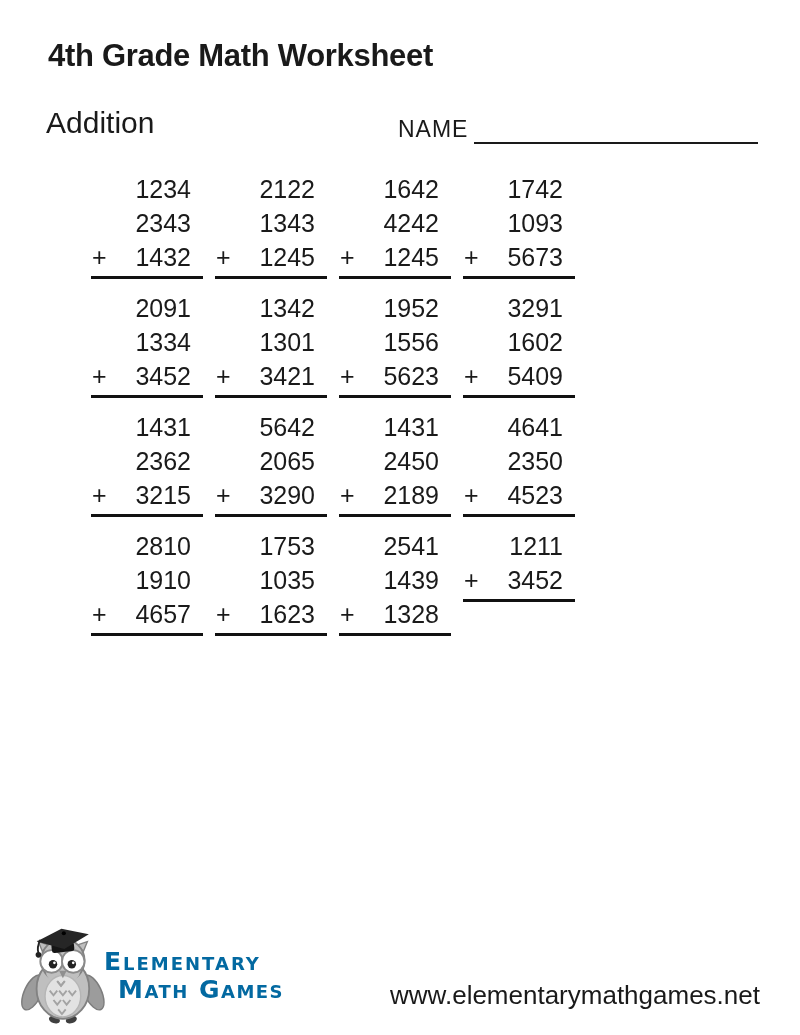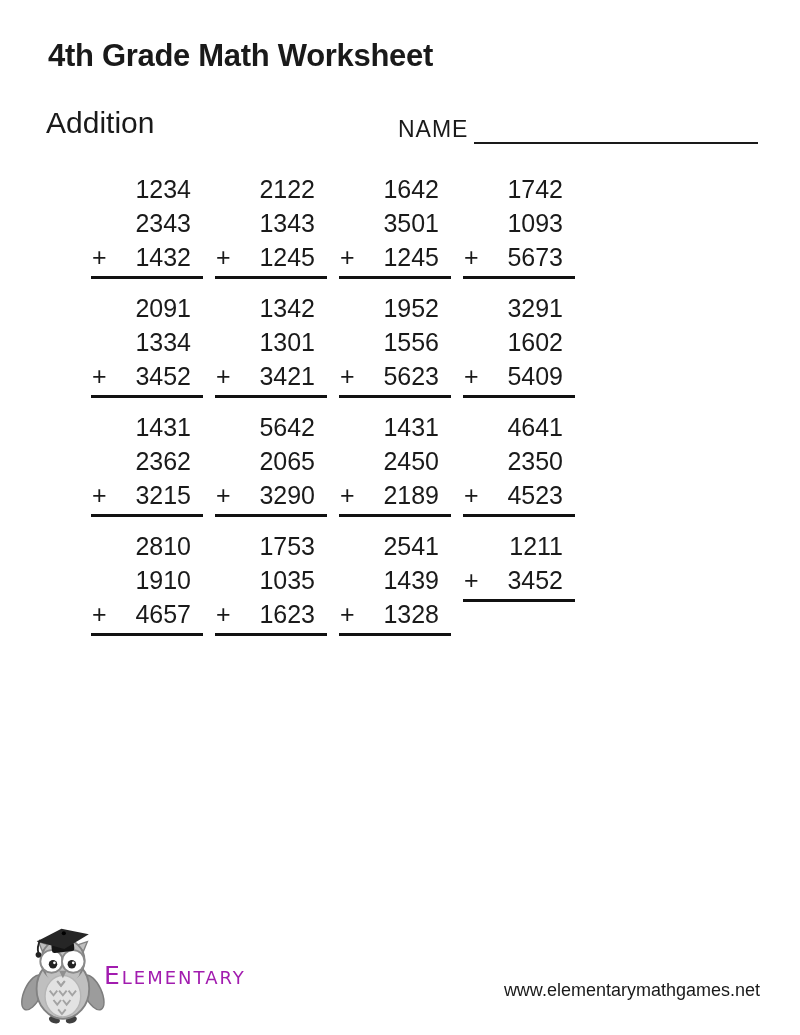--- a/index.html
+++ b/index.html
@@ -61,41 +61,41 @@
   .rule { border-bottom: 3px solid #111111; margin-top: 2px; height: 0; }
   .logo {
     position: absolute;
     left: 14px; top: 924px;
     display: flex;
     align-items: center;
   }
   .owl { width: 94px; height: 104px; display: block; }
   .logo-text {
     margin-left: -4px;
-    color: #a21caf;
-    font-weight: 400;
+    color: #0369a1;
+    font-weight: 700;
     font-family: "DejaVu Sans", "Liberation Sans", sans-serif;
   }
   .logo-line1 {
     font-size: 25px;
     letter-spacing: 2px;
     font-variant: small-caps;
     line-height: 28px;
   }
   .logo-line2 {
     font-size: 25px;
     letter-spacing: 1.5px;
     font-variant: small-caps;
     margin-left: 14px;
     line-height: 28px;
   }
   .url {
     position: absolute;
     right: 40px; top: 980px;
-    font-size: 18px;
+    font-size: 26px;
     color: #1a1a1a;
   }
 </style>
 </head>
 <body>
 
 <div class="page">
 
   <div class="title">4th Grade Math Worksheet</div>
 
@@ -120,21 +120,21 @@
         <div class="num">2122</div>
         <div class="num">1343</div>
         <div class="plus-row">
           <span class="plus">+</span>
           <span class="num3">1245</span>
         </div>
         <div class="rule"></div>
       </div>
       <div class="problem">
         <div class="num">1642</div>
-        <div class="num">3501</div>
+        <div class="num">4242</div>
         <div class="plus-row">
           <span class="plus">+</span>
           <span class="num3">1245</span>
         </div>
         <div class="rule"></div>
       </div>
       <div class="problem">
         <div class="num">1742</div>
         <div class="num">1093</div>
         <div class="plus-row">
@@ -290,18 +290,19 @@
       <path d="M48 47 L56 47 L52 55 Z" fill="#8f8f8f"></path>
 
       <rect x="40" y="17" width="24" height="10" rx="3" fill="#151515" transform="rotate(-6 52 22)"></rect>
       <polygon points="52,2 80,12 52,24 24,12" fill="#262626" transform="rotate(-8 52 13)"></polygon>
       <circle cx="53" cy="7" r="2.2" fill="#000000"></circle>
       <path d="M28 14 q-4 8 -2 14" stroke="#222222" stroke-width="2" fill="none"></path>
       <circle cx="26" cy="30" r="3" fill="#222222"></circle>
     </svg>
     <div class="logo-text">
       <div class="logo-line1">Elementary</div>
+      <div class="logo-line2">Math Games</div>
     </div>
   </div>
 
   <div class="url">www.elementarymathgames.net</div>
 
 </div>
 
 </body></html>

